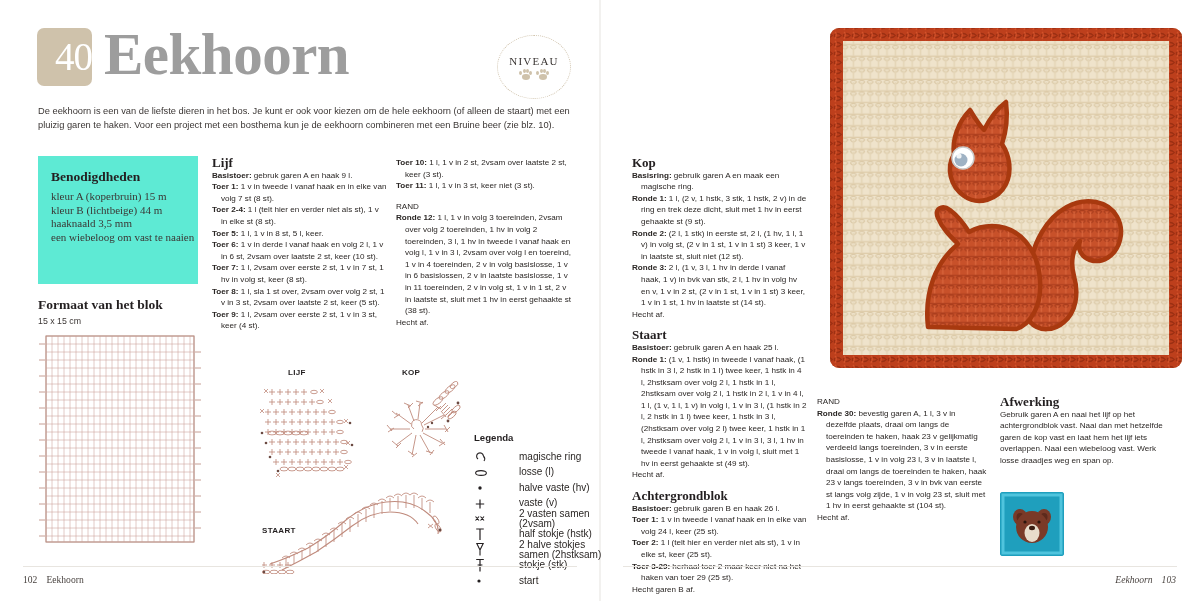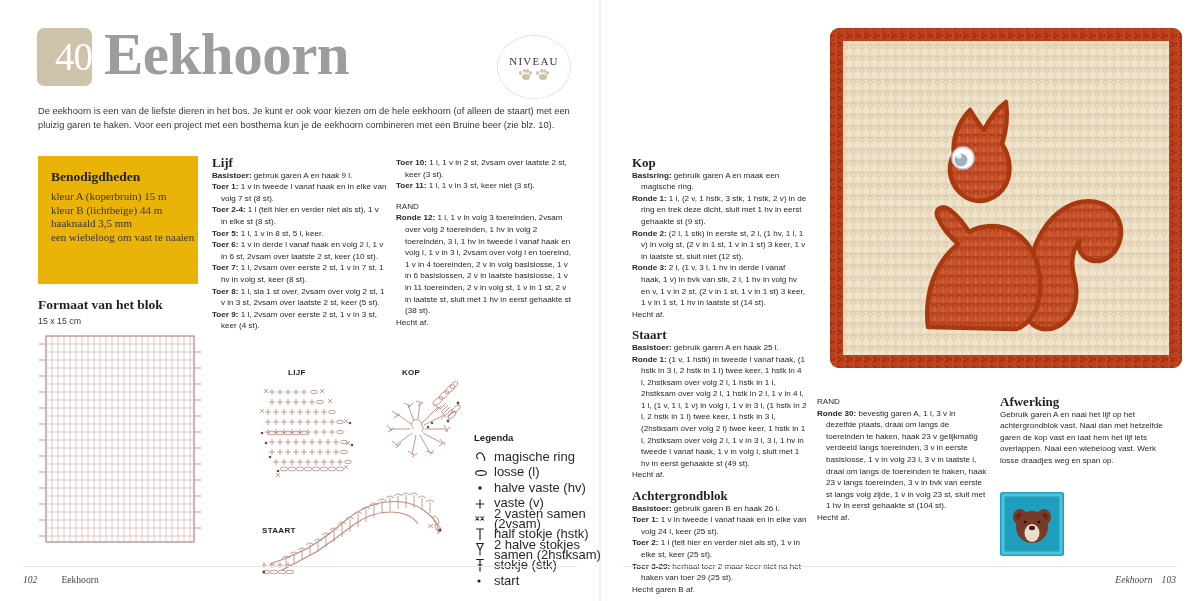--- a/index.html
+++ b/index.html
@@ -47,21 +47,21 @@
   .paw i.pad{width:8px;height:6px;left:2.5px;top:5px;border-radius:45% 45% 50% 50%;}
 
   .intro{
     position:absolute;left:38px;top:104px;width:560px;
     font-size:9.3px;line-height:14px;color:#3b3634;
   }
 
   
   .panel{
     position:absolute;left:38px;top:156px;width:160px;height:128px;
-    background:#eab308;
+    background:#5eead4;
   }
   .panel h3{
     margin:0;padding:13px 0 5px 13px;
     font-family:"Liberation Serif",serif;font-size:13.5px;font-weight:bold;color:#231f20;
   }
   .panel ul{margin:0;padding:0 0 0 13px;list-style:none;}
   .panel li{font-size:11px;line-height:13.5px;color:#3b3634;font-family:Liberation Serif, serif;}
 
   .formaat{position:absolute;left:38px;top:297px;width:170px;}
   .formaat h3{
@@ -111,29 +111,29 @@
   .comb p{margin:0;font-size:8.3px;line-height:11.5px;font-style:italic;color:#3b3634;}
 
   
   .legend{position:absolute;left:474px;top:432px;width:140px;}
   .legend h4{
     margin:0 0 6px 0;font-family:"Liberation Sans",sans-serif;
     font-size:9.6px;font-weight:bold;color:#231f20;
   }
   .lrow{display:flex;align-items:center;height:15.5px;}
   .lsym{width:16px;height:15px;flex:0 0 16px;margin-right:4px;position:relative;}
-  .ltxt{font-size:13px;color:#2b2725;line-height:10px;}
+  .ltxt{font-size:10px;color:#2b2725;line-height:10px;margin-left:25px;}
 
   
   .foot{
     position:absolute;bottom:16px;font-family:"Liberation Serif",serif;
     font-size:9.6px;color:#4a4441;
   }
   .foot.left{left:23px;}
-  .foot.left .pg{margin-right:24px;font-style:italic;}
+  .foot.left .pg{margin-right:9px;}
   .foot.right{right:24px;font-style:italic;}
   .foot.right .pg{margin-left:9px;}
   .footrule{position:absolute;left:23px;bottom:34px;width:554px;height:1px;background:#e8e5e0;}
   .footrule.r{left:623px;width:554px;}
 
   
   .diagram{position:absolute;}
   #chart-grid{left:36px;top:330px;}
   #diag-lijf{left:258px;top:368px;}
   #diag-kop{left:378px;top:368px;}

